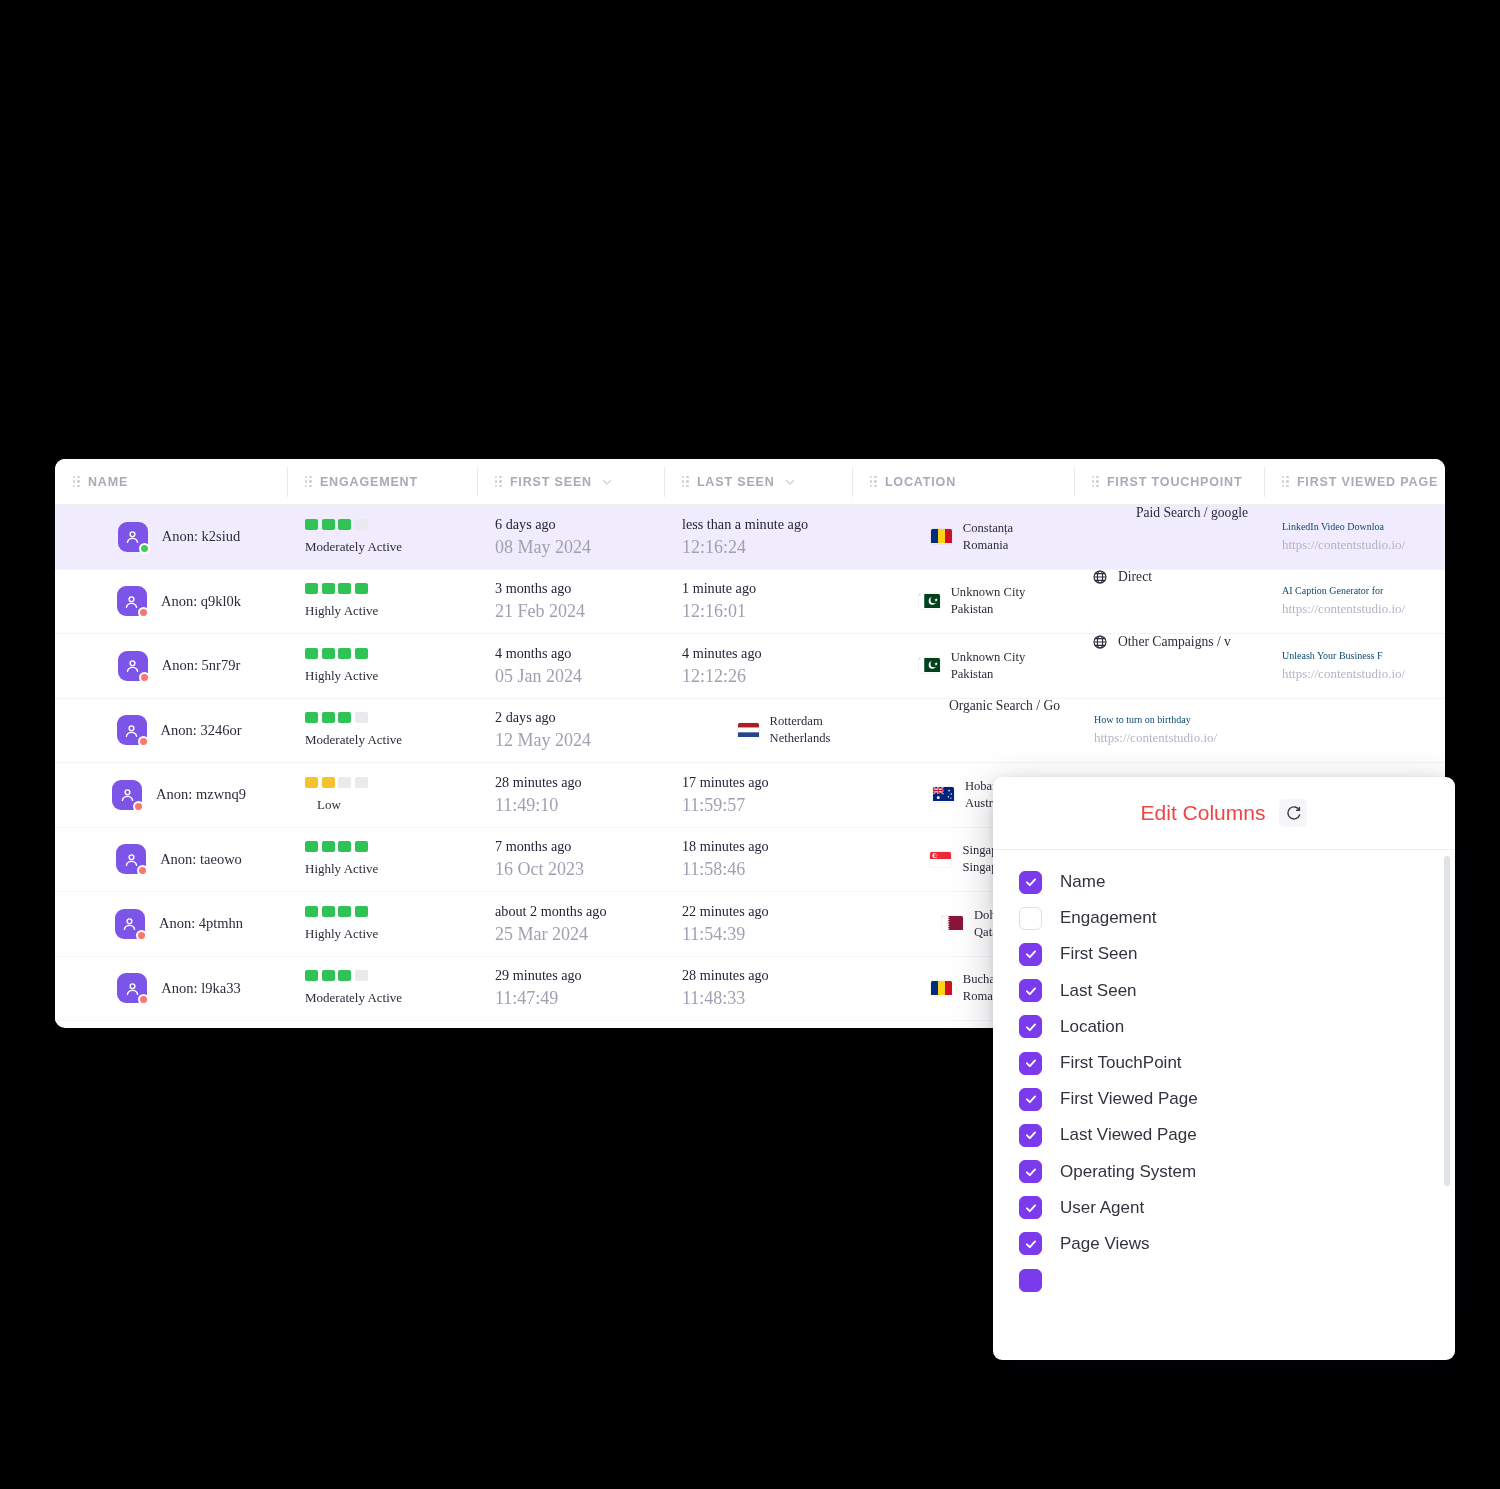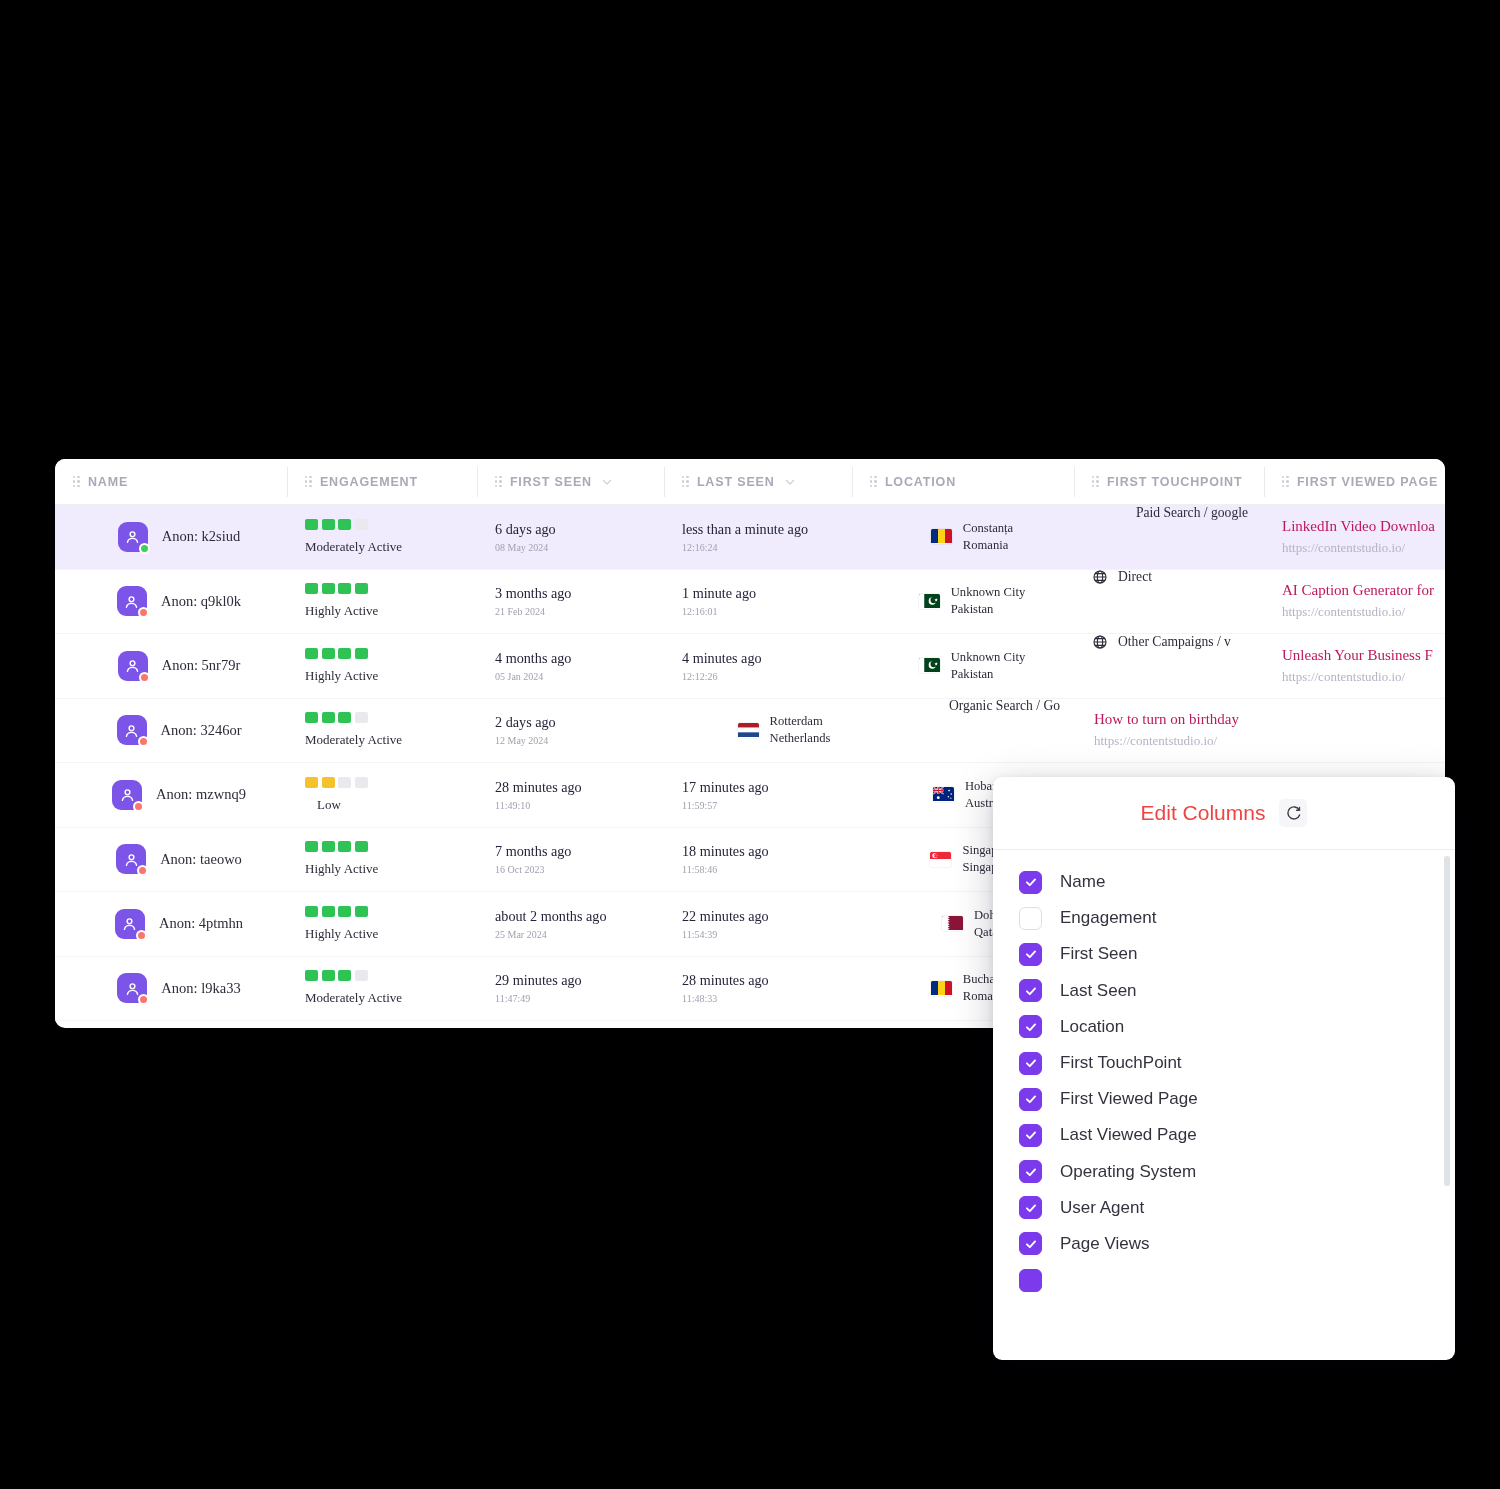--- a/index.html
+++ b/index.html
@@ -108,37 +108,37 @@
   .td.c-eng { padding-left: 18px; }
   .eng-bars { display: flex; gap: 3.5px; margin-bottom: 9px; }
   .eng-bars span { width: 13px; height: 11px; border-radius: 2px; background:#e9e9ee; display:block; }
   .eng-bars span.g { background: #2fc254; }
   .eng-bars span.y { background: #f5c22b; }
   .eng-label { font-size: 13px; color: #2c2c3a; }
   .eng-label.low { padding-left: 12px; }
 
   
   .big-text { font-size: 14.2px; color: #23233a; white-space: nowrap; margin-bottom: 4px; }
-  .sub-text { font-size: 10px; color: #a0a0b0; white-space: nowrap; }
+  .sub-text { font-size: 18px; color: #a0a0b0; white-space: nowrap; }
 
   
   .td.c-loc { flex-direction: row; align-items: center; gap: 11px; }
   .flag { width: 21px; height: 15px; flex: none; border-radius: 1.5px; overflow: hidden; box-shadow: 0 0 0 0.5px rgba(0,0,0,.09); }
   .loc-lines { display: flex; flex-direction: column; gap: 2px; }
   .loc-city { font-size: 12.6px; color: #2c2c3a; white-space: nowrap; }
   .loc-country { font-size: 12.6px; color: #2c2c3a; white-space: nowrap; }
 
   
   .td.c-touch { flex-direction: row; align-items: flex-start; gap: 10px; justify-content: flex-start; }
   .td.c-touch.noicon { justify-content: flex-end; padding-right: 16px; }
   .globe { width: 16px; height: 16px; flex:none; }
   .touch-text { font-size: 13.6px; color: #2c2c3a; white-space: nowrap; }
 
   
-  .page-title { font-size: 15px; color: #be185d; white-space: nowrap; margin-bottom: 5px; }
+  .page-title { font-size: 10px; color: #0c4a6e; white-space: nowrap; margin-bottom: 5px; }
   .page-url { font-size: 13px; color: #b4b4c4; white-space: nowrap; }
 
   
   .panel {
     position: absolute;
     left: 993px; top: 777px;
     width: 462px; height: 583px;
     background: #ffffff;
     border-radius: 9px;
     box-shadow: 0 10px 42px rgba(10,10,30,0.22), 0 2px 8px rgba(10,10,30,0.10);

